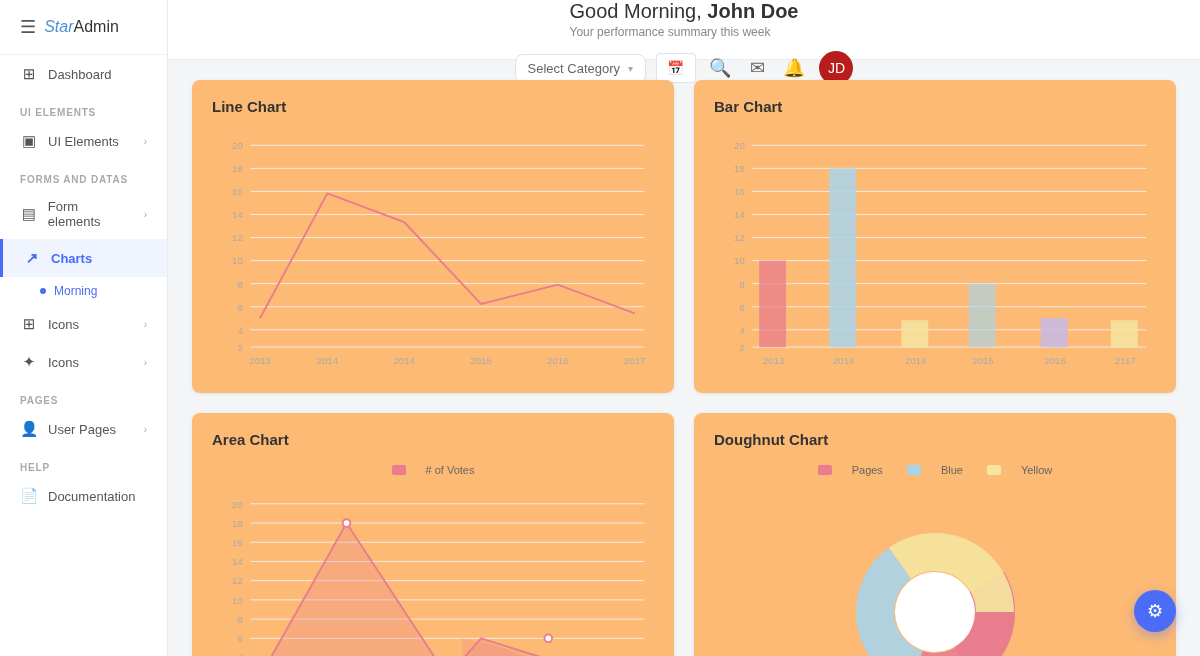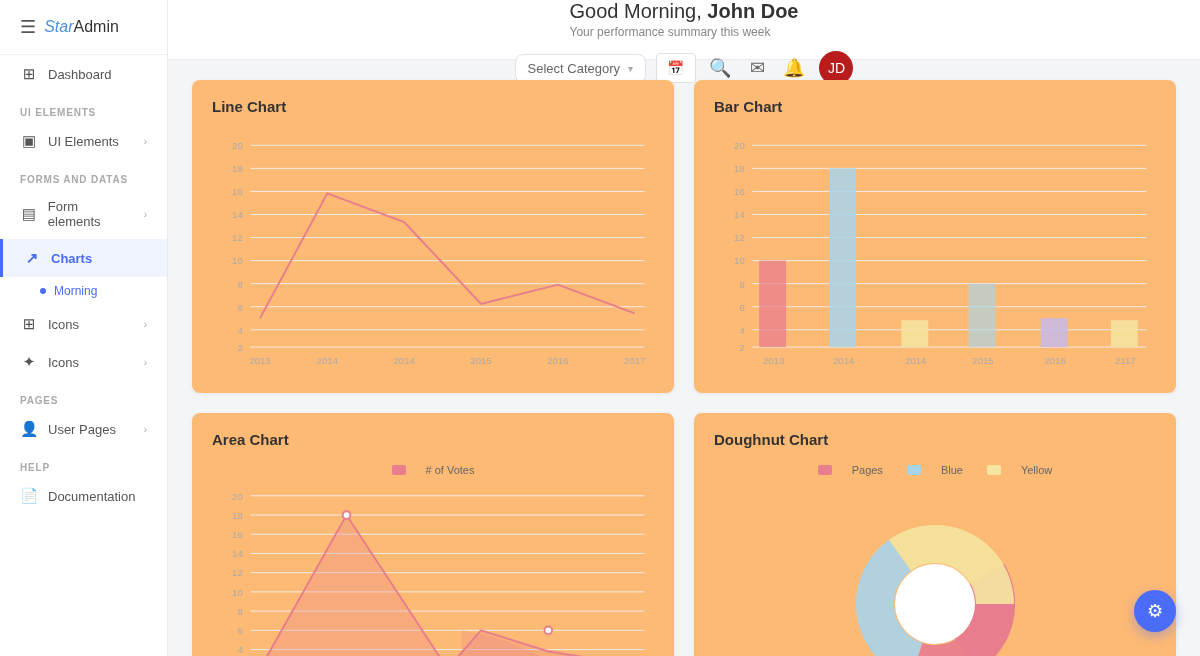--- a/index.html
+++ b/index.html
@@ -135,21 +135,21 @@
 
     
     svg { overflow: visible; }
     .axis-label { font-size: 10px; fill: #aaa; }
     .grid-line { stroke: #eee; stroke-width: 1; }
     .chart-line { fill: none; stroke: #e87d8e; stroke-width: 2; }
     .chart-area { fill: rgba(232, 125, 142, 0.25); }
     .area-line { fill: none; stroke: #e87d8e; stroke-width: 2; }
 
     
-    .legend { display: flex; align-items: center; justify-content: center; gap: 16px; font-size: 11px; color: #666; margin-bottom: 8px; }
+    .legend { display: flex; align-items: center; justify-content: center; gap: 16px; font-size: 11px; color: #666; margin-bottom: 16px; }
     .legend-dot { width: 14px; height: 10px; border-radius: 2px; display: inline-block; margin-right: 4px; }
 
     
     .fab {
       position: fixed;
       bottom: 24px;
       right: 24px;
       width: 42px;
       height: 42px;
       background: #4a6cf7;

